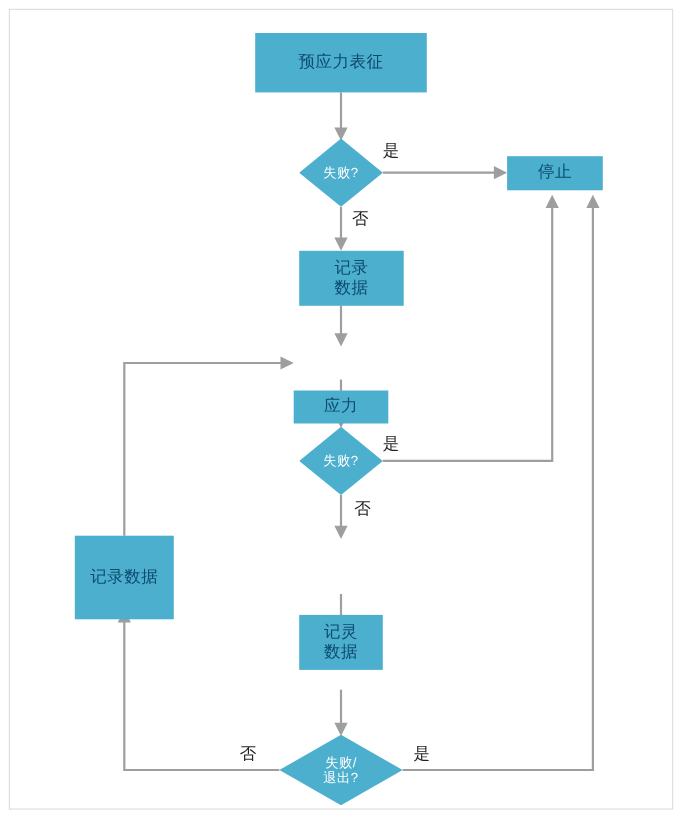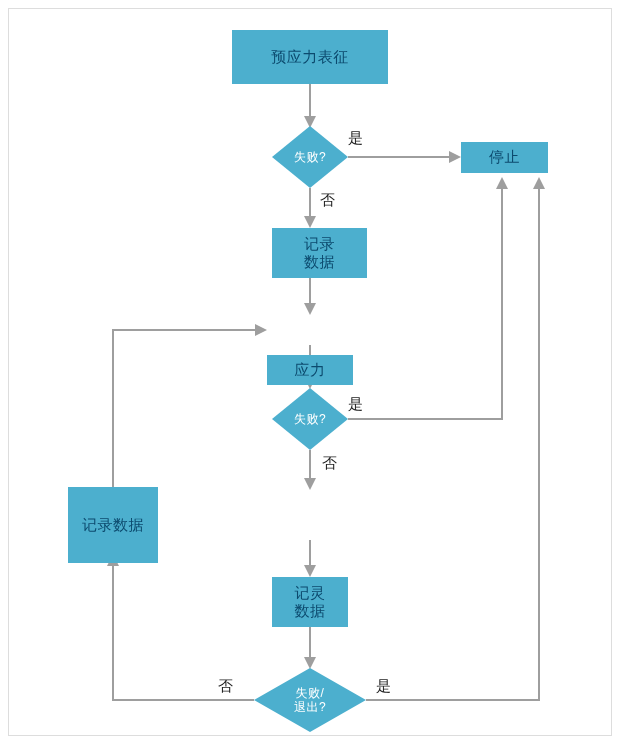--- a/index.html
+++ b/index.html
@@ -153,21 +153,21 @@
 数据</div>
 
   <div class="node" style="left:267px; top:315px; width:86px; height:30px;margin-top:40px;">应力</div>
 
   <div class="diamond-wrap" style="left:272px; top:388px; width:76px; height:62px;">
     <div class="diamond-shape"></div>
     <div class="diamond-label">失败?</div>
   </div>
 
 
-  <div class="node" style="left:272px; top:577px; width:76px; height:50px;">记灵
+  <div class="node" style="left:272px; top:559px; width:76px; height:50px;">记灵
 数据</div>
 
   <div class="diamond-wrap" style="left:254px; top:668px; width:112px; height:64px;">
     <div class="diamond-shape"></div>
     <div class="diamond-label">失败/
 退出?</div>
   </div>
 
   <div class="node" style="left:68px; top:487px; width:90px; height:76px;">记录数据</div>
 

